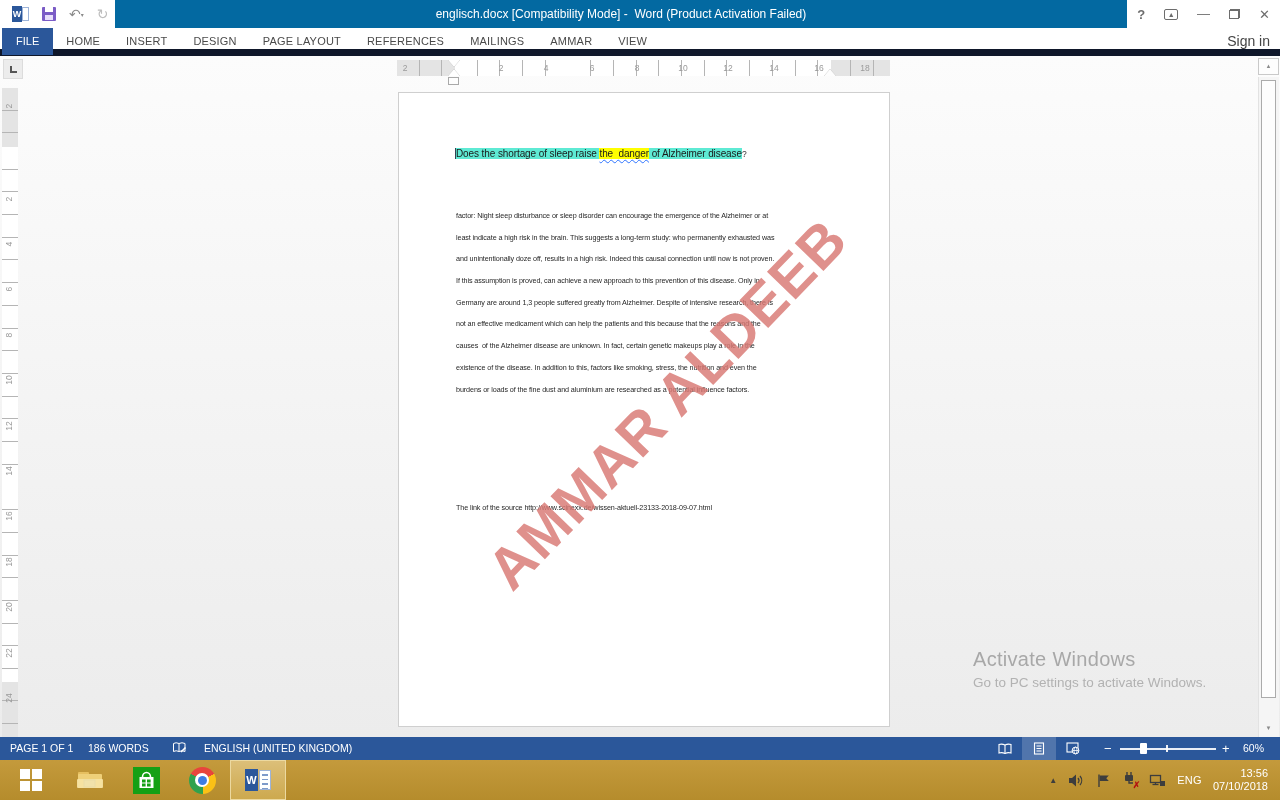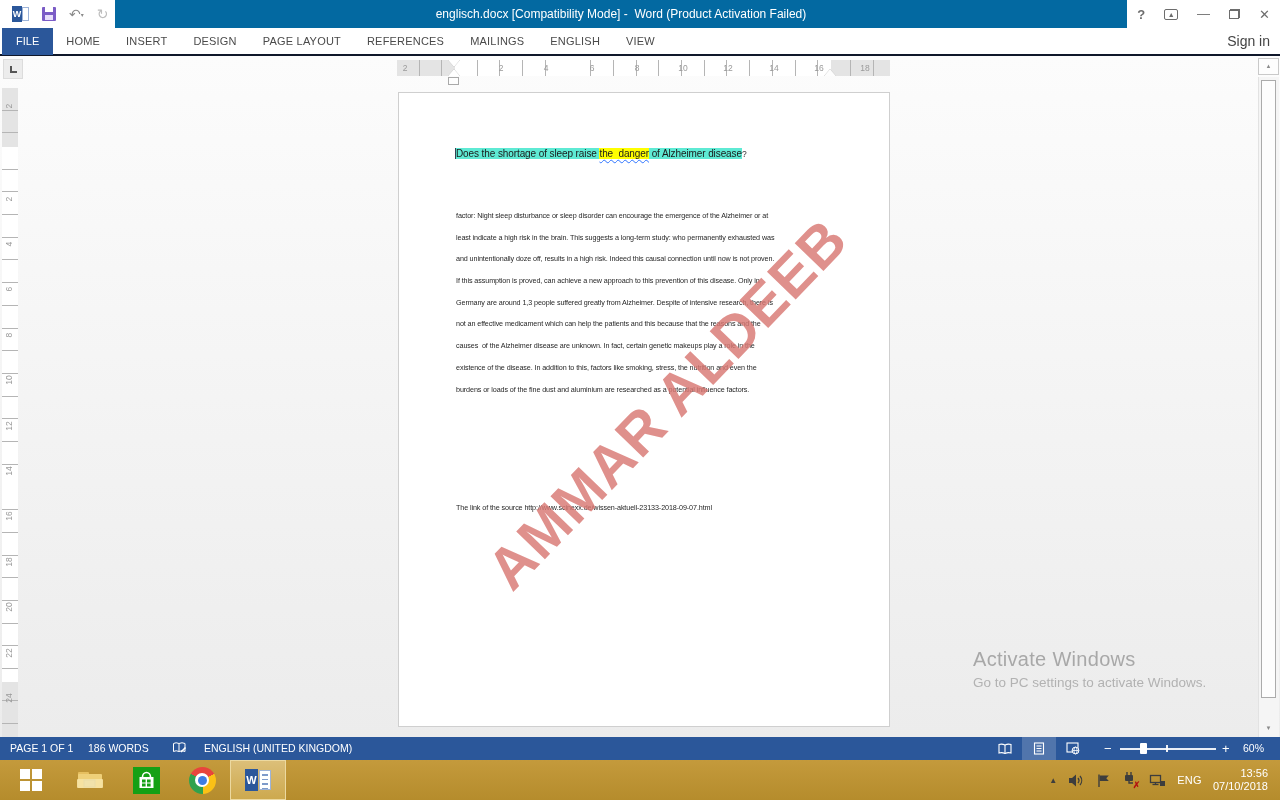--- a/index.html
+++ b/index.html
@@ -24,21 +24,21 @@
   .winctl { position:absolute; right:10px; top:0; height:28px; display:flex; align-items:center; gap:19px; color:#6d6d6d; }
   .winctl .help { font-size:13px; font-weight:bold; }
   .ribbon-display { width:14px; height:11px; border:1px solid #6d6d6d; border-radius:2px; text-align:center; font-size:7px; line-height:9px; color:#6d6d6d; }
   .minz { font-size:13px; line-height:10px; }
   .restore { position:relative; width:11px; height:10px; }
   .restore::before { content:""; position:absolute; right:0; top:0; width:8px; height:7px; border:1px solid #6d6d6d; background:#fff; }
   .restore::after { content:""; position:absolute; left:0; bottom:0; width:8px; height:7px; border:1px solid #6d6d6d; background:#fff; }
   .closeg { font-size:13px; }
 
   
-  .tabrow { position:absolute; left:0; top:28px; width:1280px; height:28px; background:#fff; border-bottom:2px solid #0f172a; }
+  .tabrow { position:absolute; left:0; top:28px; width:1280px; height:28px; background:#fff; border-bottom:7px solid #0f172a; }
   .tabs { display:flex; height:27px; align-items:stretch; }
   .filetab { margin-left:2px; background:#2b579a; color:#fff; font-size:11px; padding:0 14px; line-height:27px; }
   .rtab { color:#4a4a4a; font-size:11px; padding:0 13px; line-height:27px; letter-spacing:.2px; }
   .rtab:first-of-type { margin-left:12px; }
   .signin { position:absolute; right:10px; top:0; line-height:27px; font-size:14px; color:#444; }
 
   
   .app { position:absolute; left:0; top:56px; width:1280px; height:681px; background:linear-gradient(#fcfcfc,#ececec); }
 
   .tabsel { position:absolute; left:3px; top:3px; width:20px; height:20px; background:#ececec; border:1px solid #dcdcdc; }
@@ -148,21 +148,21 @@
 
   <div class="tabrow">
     <div class="tabs">
       <span class="filetab">FILE</span>
       <span class="rtab">HOME</span>
       <span class="rtab">INSERT</span>
       <span class="rtab">DESIGN</span>
       <span class="rtab">PAGE LAYOUT</span>
       <span class="rtab">REFERENCES</span>
       <span class="rtab">MAILINGS</span>
-      <span class="rtab">ENGLISH</span>
+      <span class="rtab">AMMAR</span>
       <span class="rtab">VIEW</span>
     </div>
     <span class="signin">Sign in</span>
   </div>
 
   <div class="app">
 
     <div class="tabsel">
         <span class="L"></span>
       </div>

